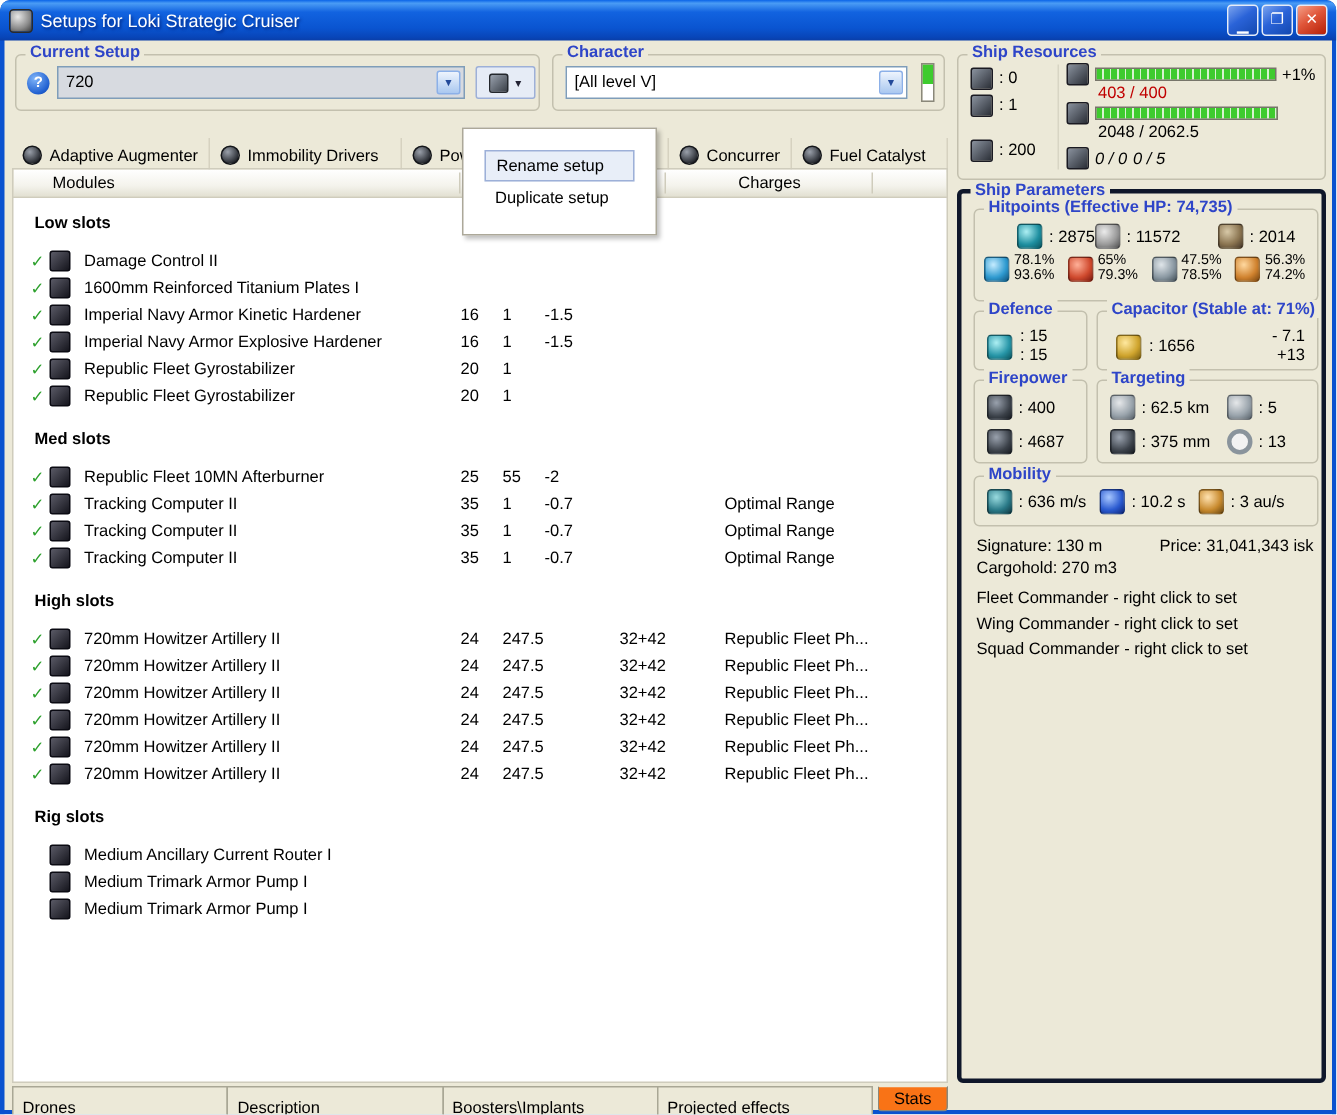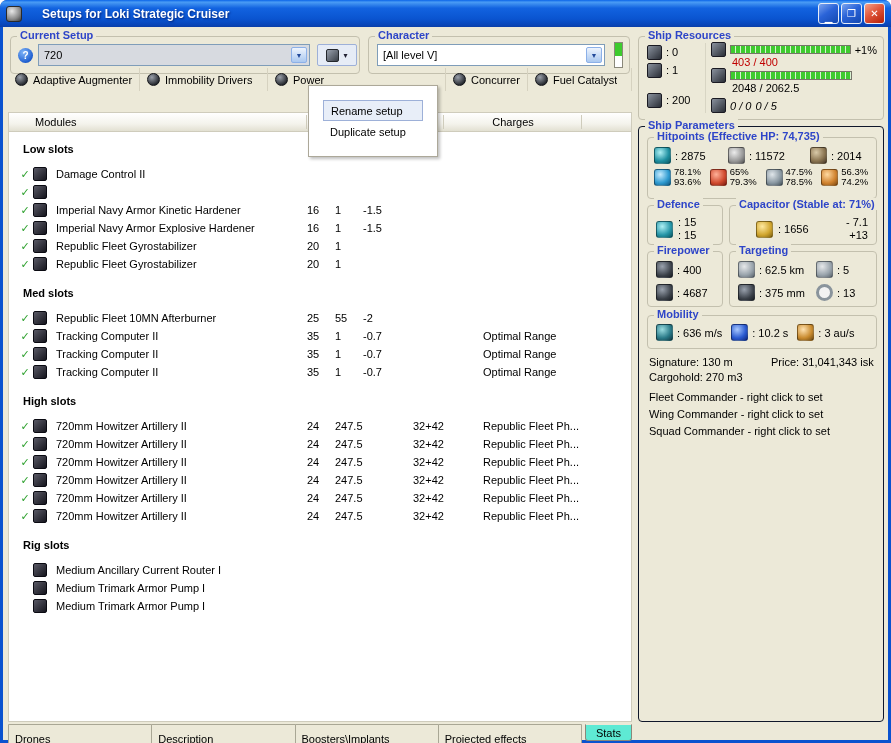--- a/index.html
+++ b/index.html
@@ -7,21 +7,21 @@
   .window { position:relative; width:891px; height:743px; background:#ece9d8;
             border-radius:7px 7px 0 0; overflow:hidden;
             box-shadow: inset 3px 0 0 #0a52cf, inset -3px 0 0 #0a52cf, inset 0 -3px 0 #0a52cf; }
 
   
   .titlebar { position:absolute; left:0; top:0; width:891px; height:27px;
               background:linear-gradient(180deg,#0a64e8 0%,#4a9cf5 8%,#1263e0 30%,#0a54d0 70%,#0845b8 92%,#0a3ea8 100%);
               display:flex; align-items:center; padding:0 6px; border-radius:7px 7px 0 0; }
   .app-icon { width:16px; height:16px; border-radius:3px; margin-right:5px;
               background:radial-gradient(circle at 35% 30%, #e8e8e8, #8a8a8a 60%, #3a3a3a); border:1px solid #2a2a2a; }
-  .title { color:#fff; font-weight:bold; font-size:12px; text-shadow:1px 1px 2px #00257e; flex:1;margin-left:15px; }
+  .title { color:#fff; font-weight:normal; font-size:12px; text-shadow:1px 1px 2px #00257e; flex:1; }
   .winbtn { width:21px; height:21px; margin-left:2px; border-radius:3px; border:1px solid #e6ecf8;
             display:flex; align-items:center; justify-content:center; color:#fff; font-size:10px; }
   .btn-min,.btn-max { background:linear-gradient(145deg,#7ba4ef 0%,#2a63d8 45%,#1348b0 100%); }
   .btn-close { background:linear-gradient(145deg,#f5a088 0%,#e0563a 45%,#b51e05 100%); }
   .btn-min span { transform:translateY(4px); }
 
   
   .gbox { position:absolute; border:1px solid #c3c0ae; border-radius:4px; }
   .glabel { position:absolute; top:-8px; left:6px; background:#ece9d8; padding:0 3px;
             color:#2e45c8; font-size:11px; white-space:nowrap;font-weight:bold; }
@@ -59,21 +59,21 @@
            background:linear-gradient(135deg,#8a929e,#2a2e36); }
   .res-right { position:absolute; left:72px; top:6px; right:6px; }
   .bar-row { display:flex; align-items:center; gap:4px; height:13px; }
   .segbar { width:122px; height:9px; border:1px solid #77756a;
             background:repeating-linear-gradient(90deg,#3ecb2e 0 4px,#d9f2d2 4px 5px); }
   .res-num { margin-left:21px; height:13px; line-height:13px; }
   .red { color:#c00000; }
   .calib-row { display:flex; align-items:center; gap:4px; margin-top:3px;font-style:italic; }
 
   
-  .subsys { position:absolute; left:8px; top:68px; width:624px; height:23px; display:flex; align-items:stretch; }
+  .subsys { position:absolute; left:8px; top:92px; width:624px; height:23px; display:flex; align-items:stretch; }
   .sbtn { display:flex; align-items:center; gap:5px; padding:0 7px; border-right:1px solid #d6d2c0; cursor:default; }
   .sbtn:nth-child(1){ width:132px; } .sbtn:nth-child(2){ width:128px; }
   .sbtn:nth-child(3){ width:178px; } .sbtn:nth-child(4){ width:82px; } .sbtn:nth-child(5){ flex:1; }
   .sicon { width:13px; height:13px; border-radius:50%; flex:0 0 auto;
            background:radial-gradient(circle at 35% 30%,#9aa0aa,#23262c 75%); border:1px solid #14161a; }
   .sbtn span.lbl { white-space:nowrap; overflow:hidden; }
 
   
   .theader { position:absolute; left:8px; top:112px; width:624px; height:20px;
              background:linear-gradient(180deg,#ffffff,#f4f3ec 60%,#e2e0d2); border:1px solid #cfccbc; }
@@ -94,26 +94,26 @@
   .mc { padding-left:2px; }
   .mcharge { padding-left:10px; white-space:nowrap; }
 
   
   .tabs { position:absolute; left:8px; top:724px; width:624px; height:17px; }
   .tabgroup { position:absolute; left:0; top:0; width:574px; height:30px; display:flex; }
   .btab { flex:1; border:1px solid #a9a795; margin-left:-1px; background:#ece9d8;
           display:flex; align-items:center; padding-left:6px; border-radius:0 0 3px 3px; }
   .btab:first-child { margin-left:0; }
   .stats-tab { position:absolute; right:0; top:0; width:47px; height:17px; border:1px solid #8a887a;
-               border-top-color:#ece9d8; background:#5eead4; display:flex; align-items:center;
+               border-top-color:#ece9d8; background:#f97316; display:flex; align-items:center;
                justify-content:center; border-radius:0 0 3px 3px;margin-left:16px; }
 
   
   .sp { position:absolute; left:638px; top:126px; width:246px; height:596px;
-        border:1px solid #0f172a; border-radius:4px; }
+        border:3px solid #0f172a; border-radius:4px; }
   .sp > .glabel { top:-8px; }
   .sp .gbox { position:absolute; }
   .picon { width:17px; height:17px; border-radius:3px; border:1px solid rgba(0,0,0,.3); flex:0 0 auto; }
   .i-shield    { background:radial-gradient(circle at 35% 30%,#aef0f4,#1e8fa0 60%,#0c5862); }
   .i-armor     { background:radial-gradient(circle at 35% 30%,#ececec,#9a9a9a 60%,#525252); }
   .i-struct    { background:radial-gradient(circle at 35% 30%,#d8c9a8,#8a7450 60%,#46382a); }
   .i-em        { background:radial-gradient(circle at 35% 30%,#c6ecff,#2e9ad0 60%,#12567e); }
   .i-thermal   { background:radial-gradient(circle at 35% 30%,#ffb199,#d04a2e 60%,#7e1c12); }
   .i-kinetic   { background:radial-gradient(circle at 35% 30%,#e0e6ea,#8a98a2 60%,#45525a); }
   .i-explosive { background:radial-gradient(circle at 35% 30%,#ffd9a0,#d0822e 60%,#7e4a12); }
@@ -121,29 +121,29 @@
   .i-cap       { background:radial-gradient(circle at 35% 30%,#ffe9a0,#d0a52e 60%,#7e6212); }
   .i-dark      { background:radial-gradient(circle at 35% 30%,#9aa2ae,#3a4048 65%,#1a1e24); }
   .i-grey      { background:radial-gradient(circle at 35% 30%,#e6e8ea,#9aa4ac 60%,#5a646c); }
   .i-ring      { background:#f2f2f2; border:3px solid #8a949c; border-radius:50%; }
   .i-speed     { background:radial-gradient(circle at 35% 30%,#9adce0,#2a7a88 60%,#123a44); }
   .i-align     { background:radial-gradient(circle at 35% 30%,#a8c8ff,#2a5ad0 60%,#10287e); }
   .i-warp      { background:radial-gradient(circle at 35% 30%,#ffe2b0,#c88a2e 60%,#6e4a12); }
   .stat { display:flex; align-items:center; gap:4px; }
   .gb-hit { left:8px; top:10px; width:230px; height:62px; }
   .hp-r1 { display:flex; margin:9px 4px 3px 6px; }
-  .hp-r1 .stat:nth-child(1){ width:74px; } .hp-r1 .stat:nth-child(2){ width:82px; } .hp-r1 .stat:nth-child(3){ flex:1; }
+  .hp-r1 .stat:nth-child(1){ width:74px;justify-content:flex-end; } .hp-r1 .stat:nth-child(2){ width:82px; } .hp-r1 .stat:nth-child(3){ flex:1; }
   .hp-r2 { display:flex; gap:3px; margin:1px 2px 0 6px; }
   .hp-r2 .stat { width:54px; gap:3px; }
   .rstack span { display:block; font-size:9.5px; line-height:10px; }
   .stack11 span { display:block; font-size:11px; line-height:13px; }
   .gb-def { left:8px; top:78px; width:76px; height:40px; }
   .def-body { display:flex; align-items:center; gap:5px; margin:10px 0 0 8px; }
   .gb-cap { left:90px; top:78px; width:148px; height:40px; }
-  .cap-body { display:flex; align-items:center; gap:5px; margin:10px 8px 0 26px; }
+  .cap-body { display:flex; align-items:center; gap:5px; margin:10px 8px 0 12px; }
   .cap-body .sp-flex { flex:1; }
   .stack-r span { display:block; font-size:11px; line-height:13px; text-align:right; }
   .gb-fire { left:8px; top:124px; width:76px; height:56px; }
   .fp-body { display:flex; flex-direction:column; gap:6px; margin:9px 0 0 8px; }
   .gb-tgt { left:90px; top:124px; width:148px; height:56px;text-align:center; }
   .tgt-body { display:grid; grid-template-columns:76px 1fr; gap:6px 2px; margin:9px 0 0 8px; }
   .gb-mob { left:8px; top:188px; width:230px; height:34px; }
   .mob-body { display:flex; gap:9px; margin:8px 0 0 8px; }
   .sp-info { position:absolute; left:10px; top:228px; width:230px; line-height:15px; }
   .info-row1 { position:relative; }
@@ -281,20 +281,21 @@
             <span class="mname">Damage Control II</span>
             <span class="mc"></span>
             <span class="mc"></span>
             <span class="mc"></span>
             <span class="mc"></span>
             <span class="mcharge"></span>
           </div>
           <div class="trow">
             <span class="chk">✓</span>
             <span class="micon"></span>
+            <span class="mname">1600mm Reinforced Titanium Plates I</span>
             <span class="mc"></span>
             <span class="mc"></span>
             <span class="mc"></span>
             <span class="mc"></span>
             <span class="mcharge"></span>
           </div>
           <div class="trow">
             <span class="chk">✓</span>
             <span class="micon"></span>
             <span class="mname">Imperial Navy Armor Kinetic Hardener</span>

